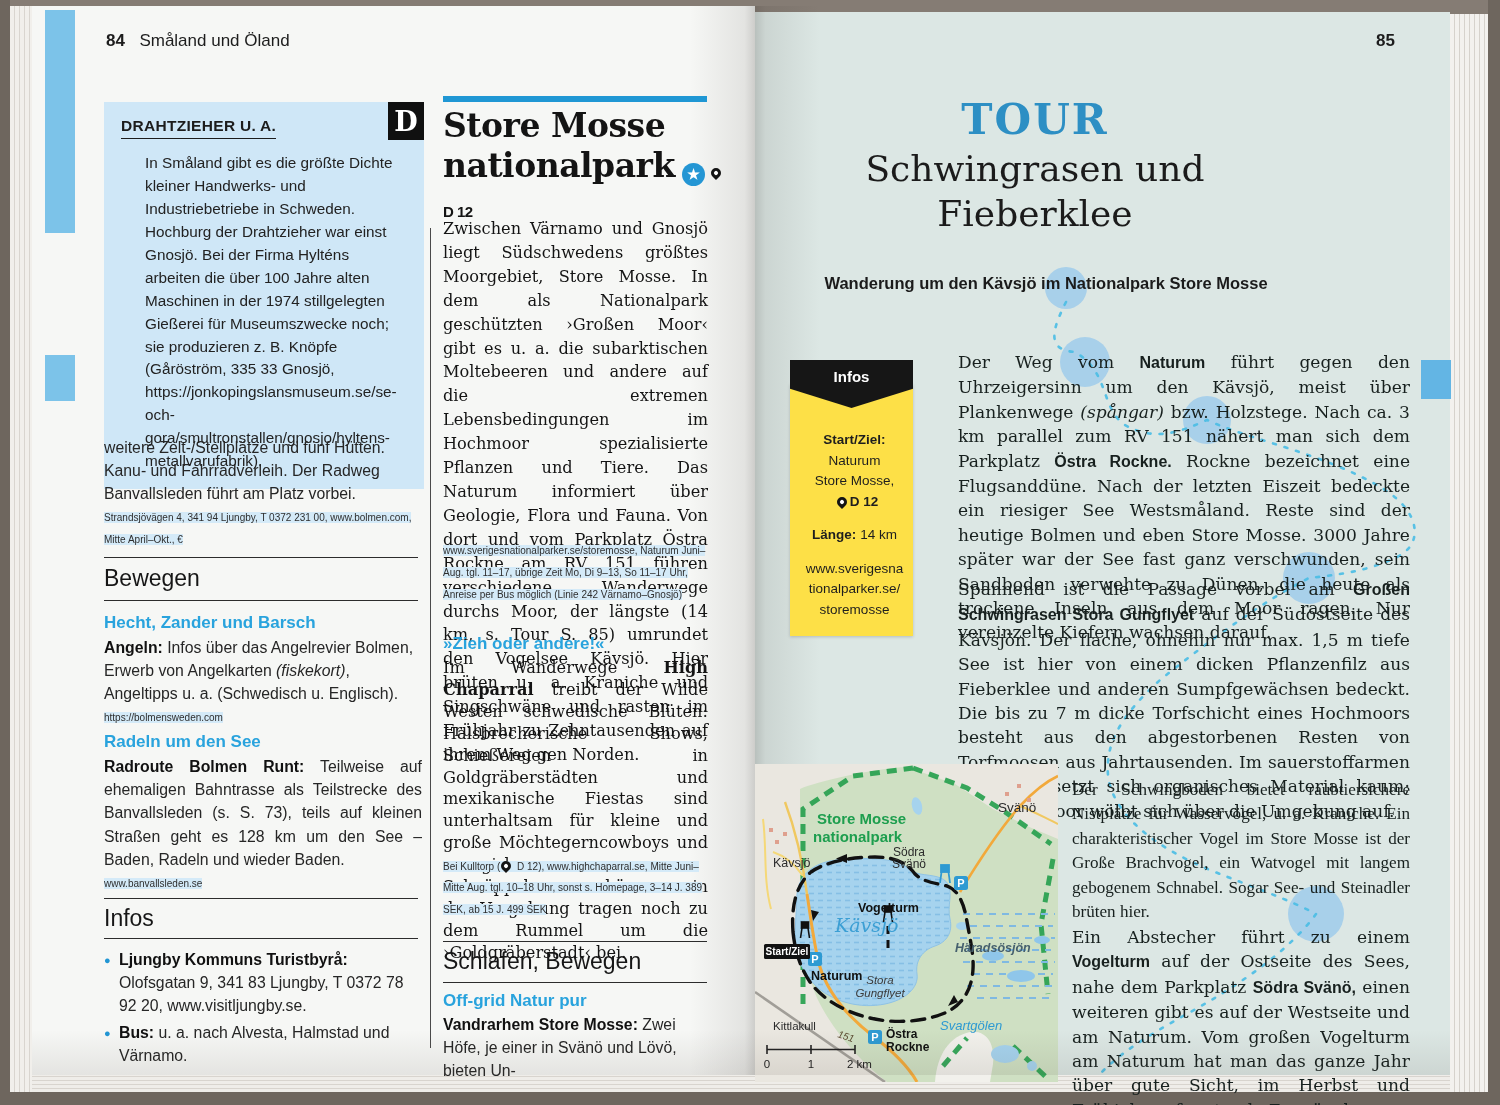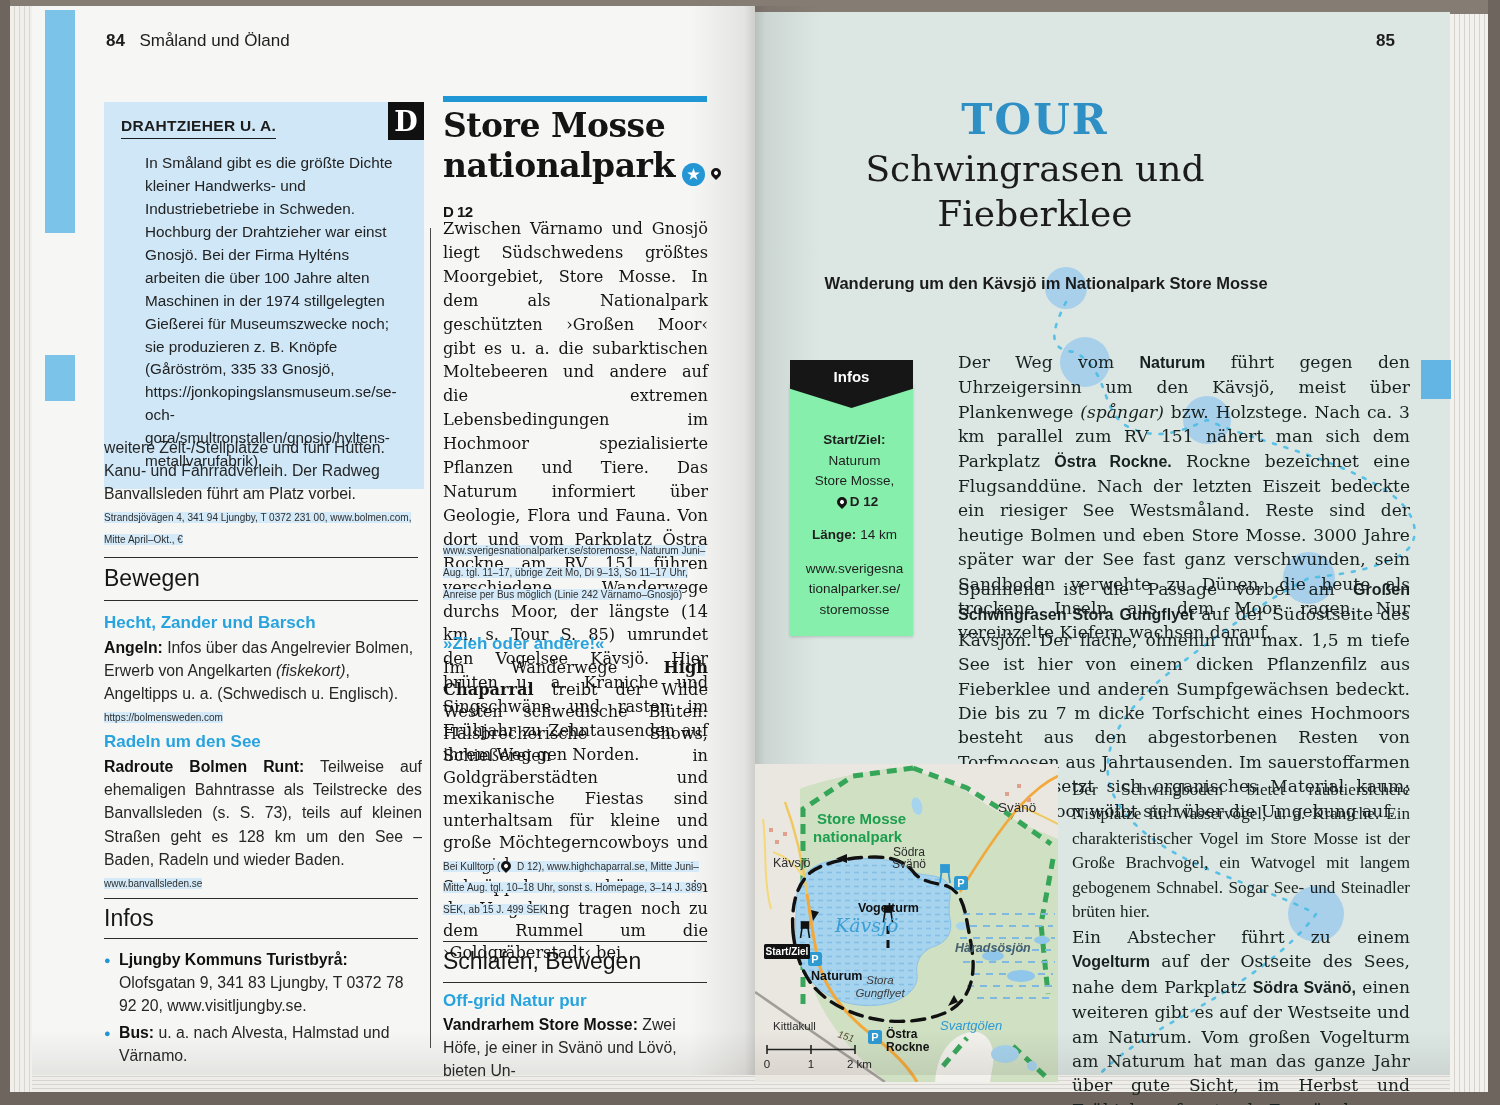--- a/index.html
+++ b/index.html
@@ -43,21 +43,21 @@
   .bullet-item{position:relative;padding-left:15px;margin-bottom:3px;}
   .bullet-item::before{content:"●";position:absolute;left:0;top:1px;font-size:11px;color:#2196d4;}
 
   
   .kicker{font-family:"DejaVu Serif",serif;font-weight:bold;font-size:42px;letter-spacing:2px;color:#2d8fc4;}
   .tour-title{font-family:"DejaVu Serif",serif;font-size:36px;line-height:45px;color:#1b1b1b;}
   .tour-sub{font-size:16.5px;font-weight:bold;color:#1b1b1b;}
   .rp-body{font-family:"DejaVu Serif",serif;font-size:17.1px;line-height:24.4px;color:#17201e;text-align:justify;}
   .ibox-head{background:#161616;color:#fff;clip-path:polygon(0 0,100% 0,100% 60%,50% 100%,0 60%);display:flex;justify-content:center;}
   .ibox-head span{font-size:15px;font-weight:bold;margin-top:8px;}
-  .ibox-body{background:#86efac;box-shadow:0 1px 3px rgba(0,0,0,.18);padding:46px 8px 16px 14px;box-sizing:border-box;text-align:center;font-size:13.5px;line-height:1.52;color:#1e1e1e;}
+  .ibox-body{background:#fde047;box-shadow:0 1px 3px rgba(0,0,0,.18);padding:46px 8px 16px 14px;box-sizing:border-box;text-align:center;font-size:13.5px;line-height:1.52;color:#1e1e1e;}
   .pre{white-space:pre-line;}
   .ib-gap{margin-top:13px;}
 
   
   .mt{font-family:"Liberation Sans",sans-serif;}
 </style>
 </head>
 <body>
 
 <div class="stage">

